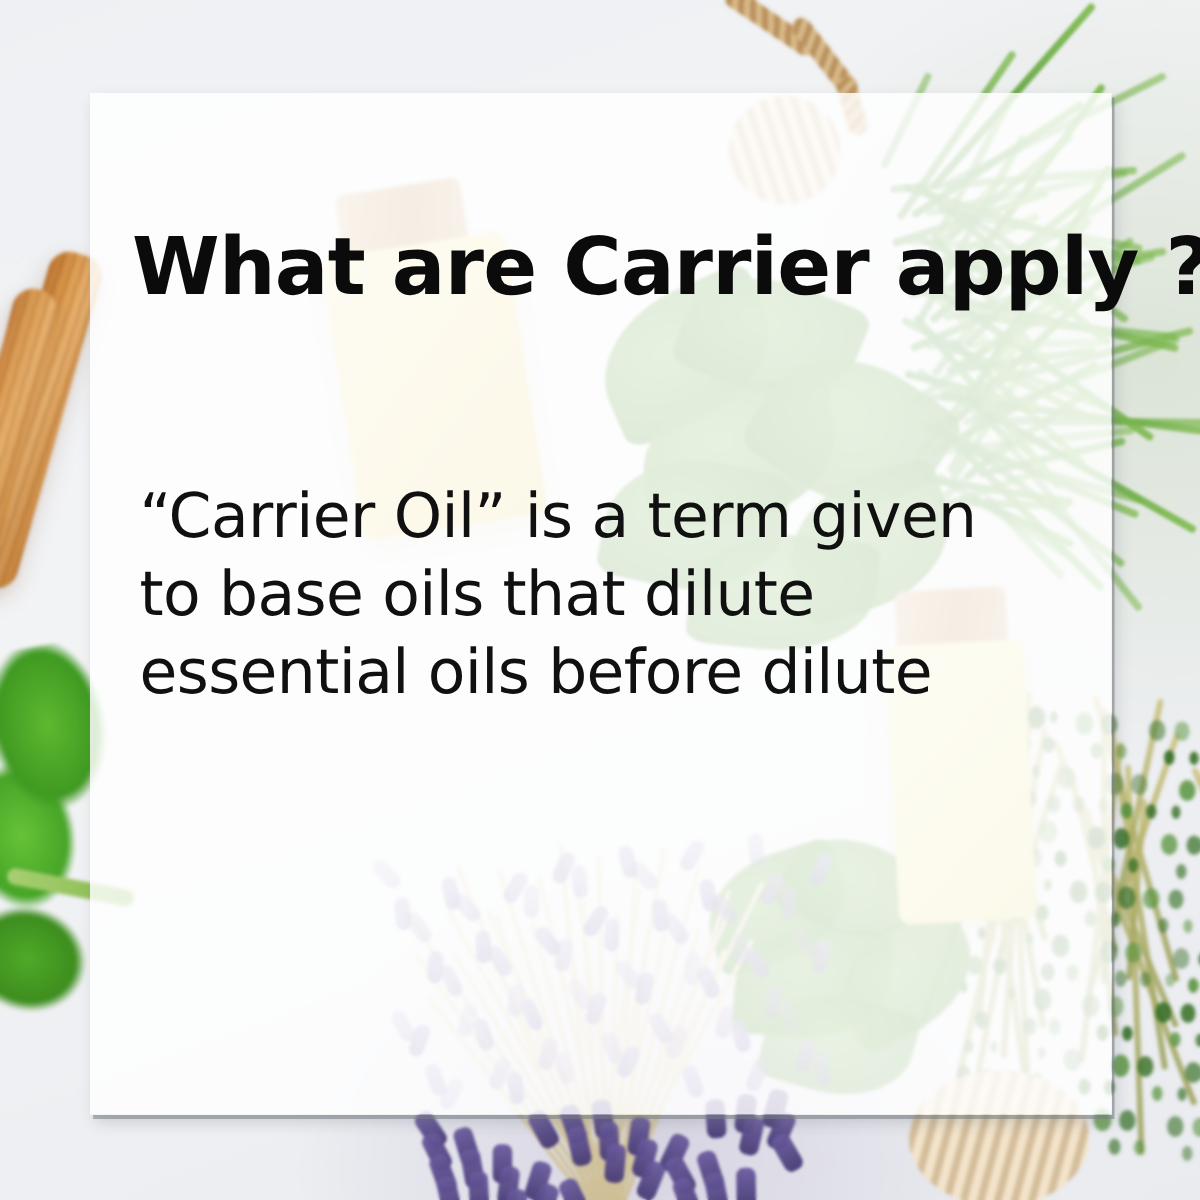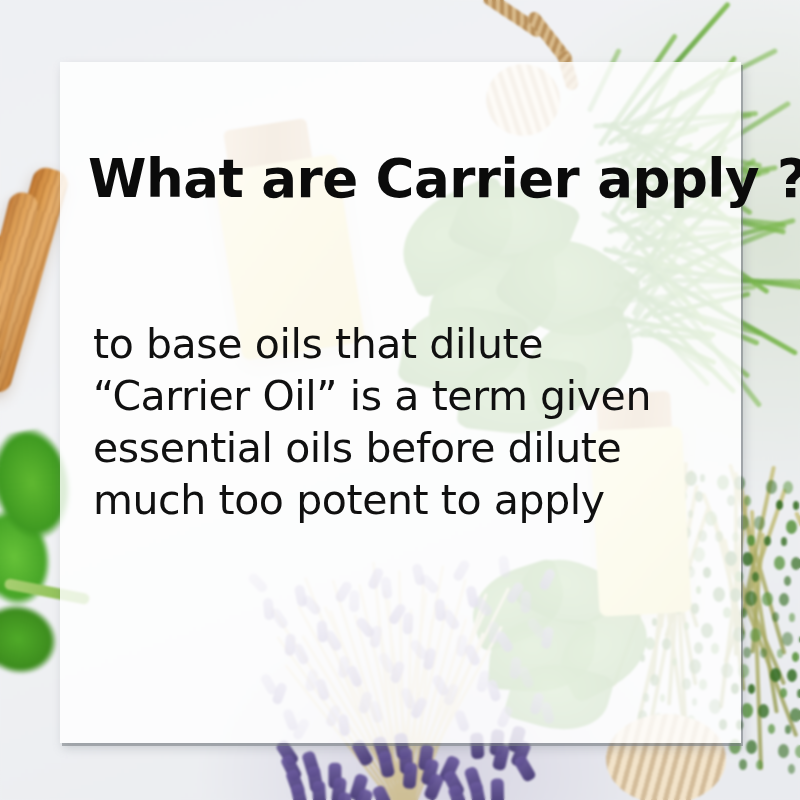--- a/index.html
+++ b/index.html
@@ -708,22 +708,21 @@
 
     <div class="photo-blur"></div>
   </div>
 
   <div class="card">
     <div class="card-inner">
 
       <h1 class="title">What are Carrier apply ?</h1>
 
       <p class="body-text">
+        <span class="line">“Carrier Oil” is a term given</span>
         <span class="line">to base oils that dilute</span>
-        <span class="line">“Carrier Oil” is a term given</span>
         <span class="line">essential oils before dilute</span>
-        <span class="line">much too potent to apply</span>
       </p>
 
     </div>
   </div>
 
 </div>
 
 </body></html>

